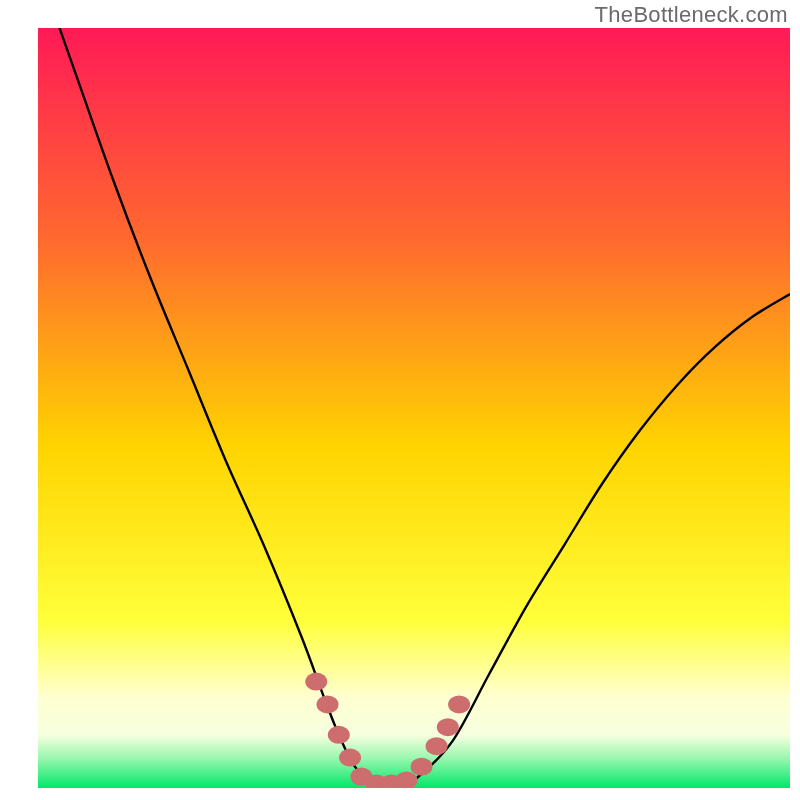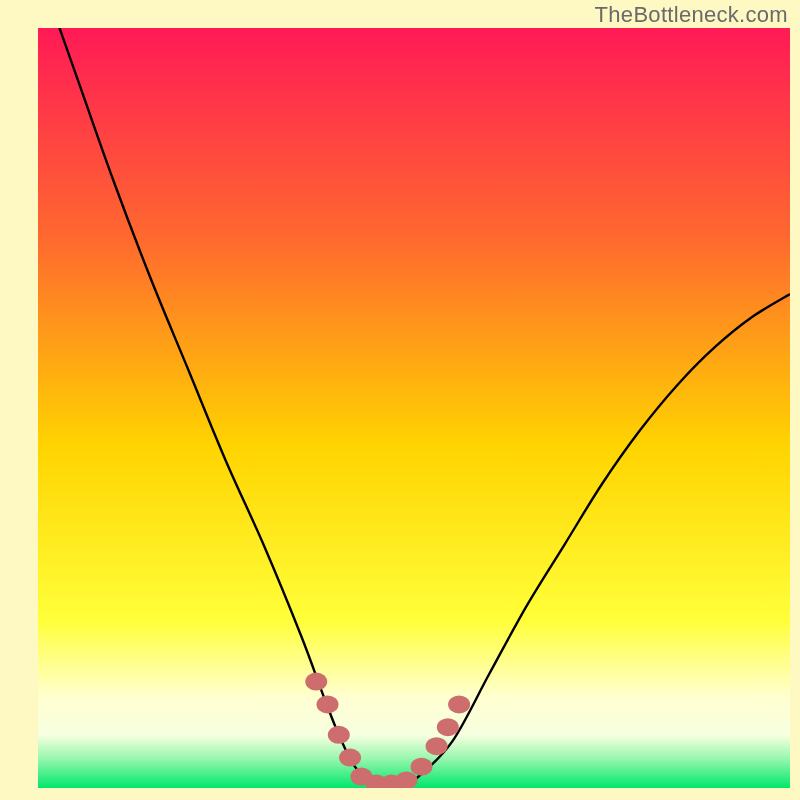--- a/index.html
+++ b/index.html
@@ -8,21 +8,21 @@
     width: 800px;
     height: 800px;
     background: #000000;
     overflow: hidden;
     font-family: Arial, Helvetica, sans-serif;
   }
   .stage {
     position: relative;
     width: 800px;
     height: 800px;
-    background: #fef9c3;
+    background: #ffffff;
   }
   .watermark {
     position: absolute;
     top: 2px;
     right: 12px;
     color: #6a6a6a;
     font-size: 22px;
     font-weight: 500;
     letter-spacing: 0.3px;
     z-index: 10;

